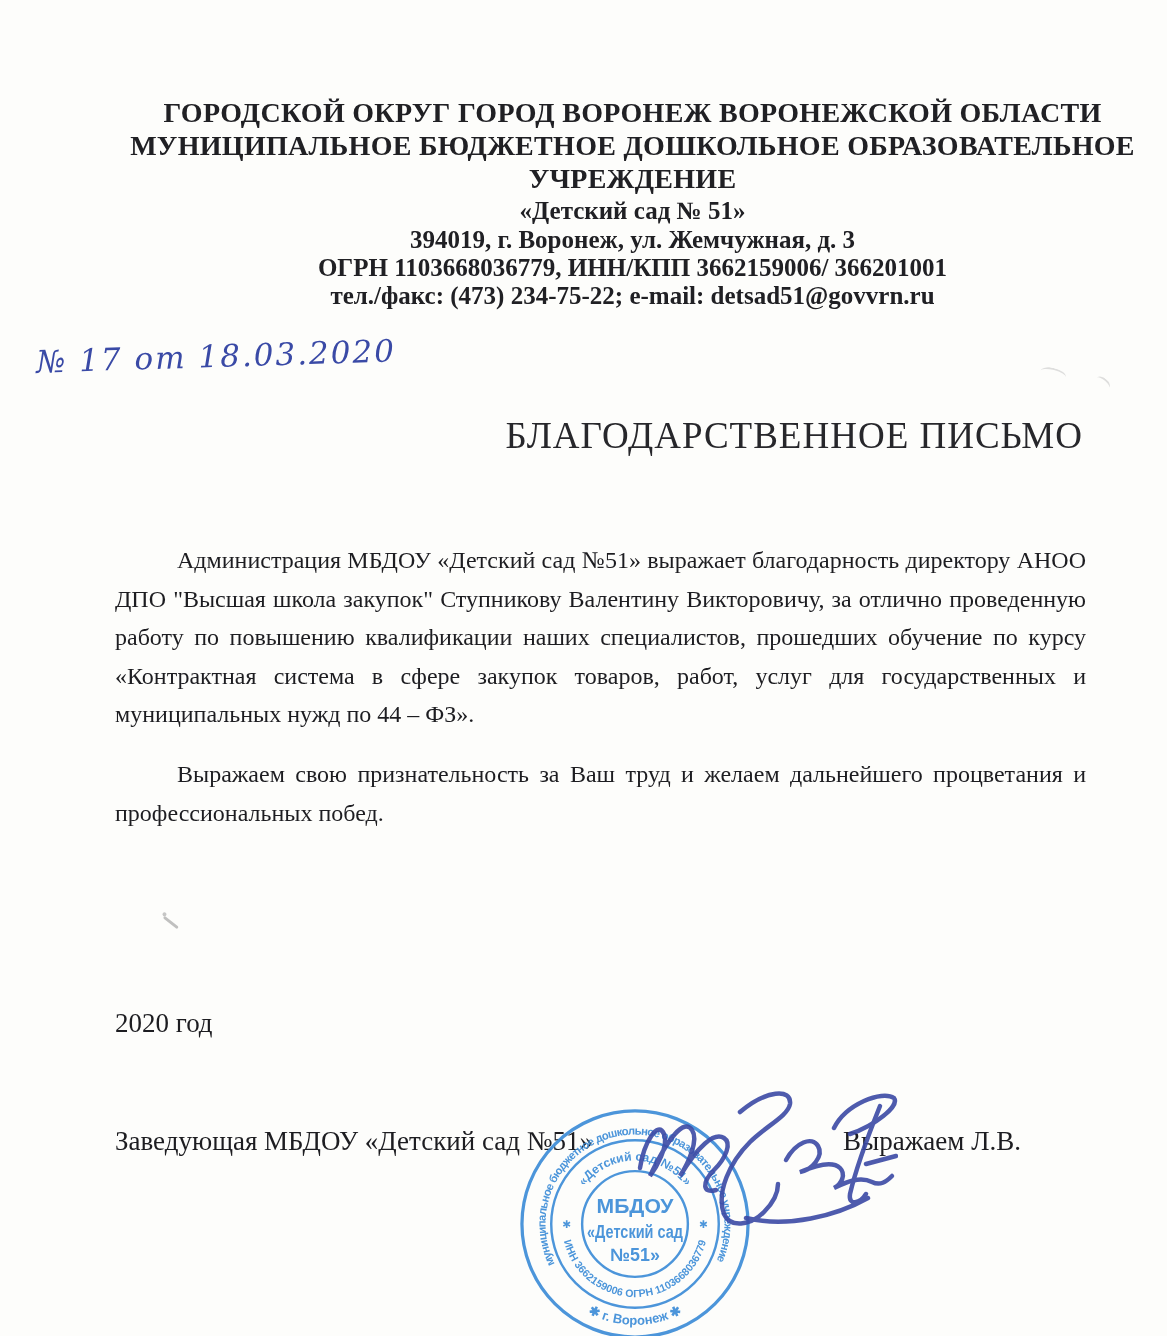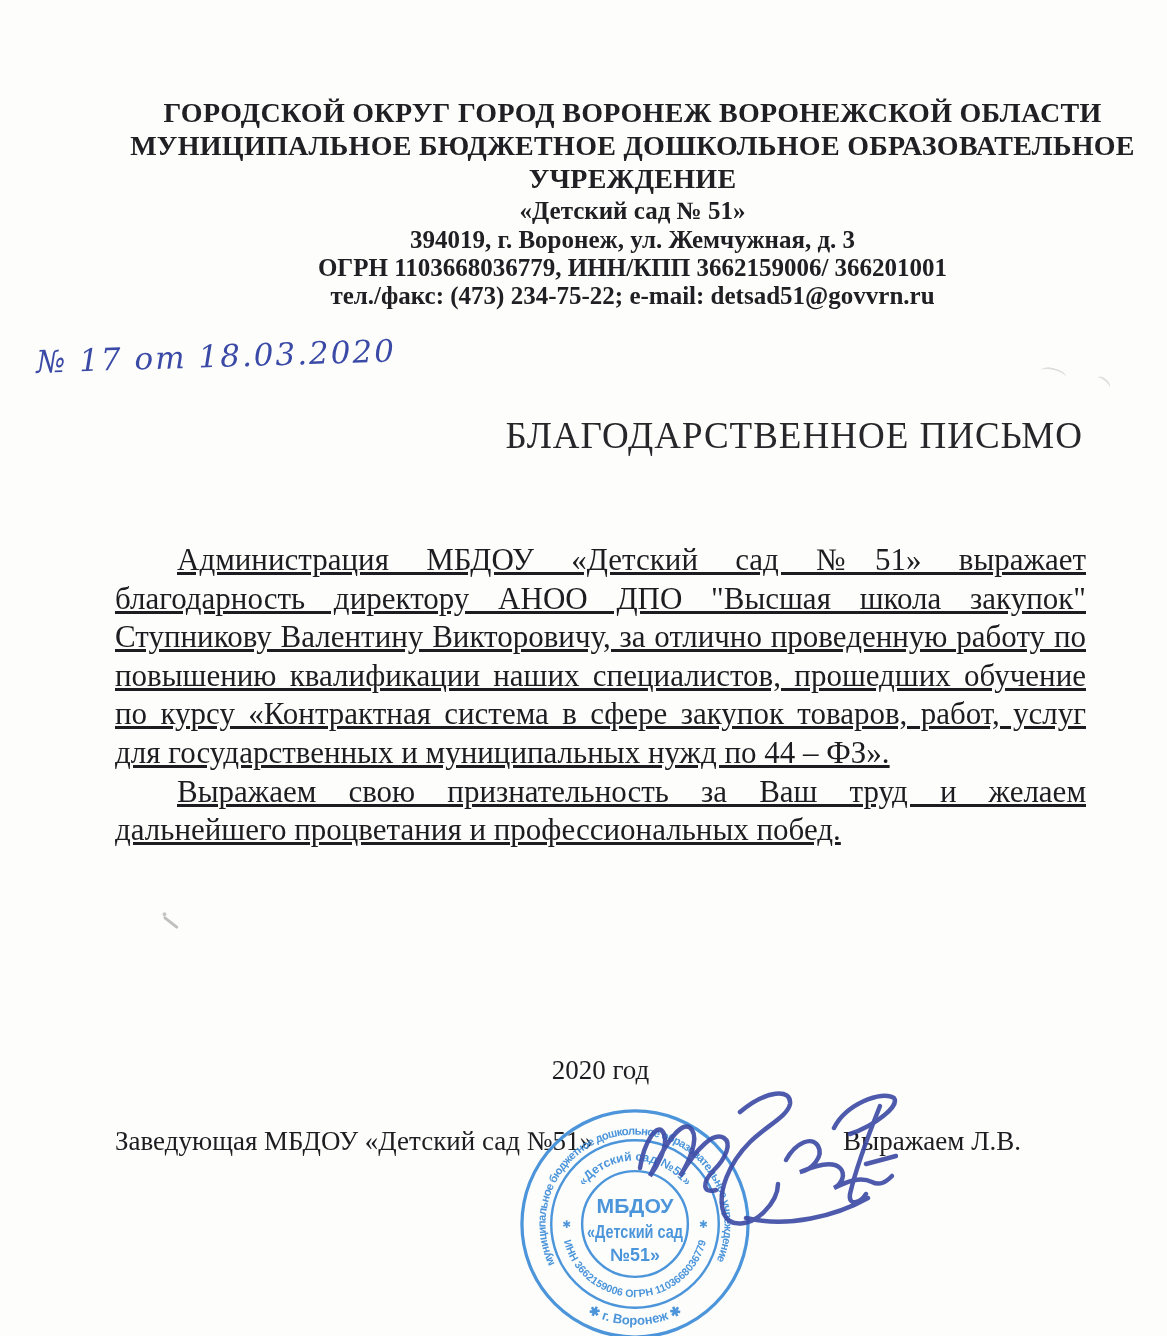--- a/index.html
+++ b/index.html
@@ -27,28 +27,28 @@
     font-family:"DejaVu Serif", serif;
   }
   
   .doc-title{
     position:absolute;top:414px;left:113px;width:970px;
     text-align:right;font-size:37px;letter-spacing:1px;color:#27272b;
   }
   
   .doc-body{
     position:absolute;top:541px;left:115px;width:971px;
-    font-size:31px;line-height:38.6px;text-align:justify;text-decoration:underline;
+    font-size:24px;line-height:38.6px;text-align:justify;
   }
   .doc-body p{margin:0;text-indent:62px;}
-  .doc-body p + p{}
+  .doc-body p + p{margin-top:21px;}
   
   .year-line{
     position:absolute;top:1008px;left:115px;width:971px;
-    text-align:center;font-size:27px;margin-top:47px;
+    text-align:left;font-size:27px;
   }
   .sig-row{
     position:absolute;top:1126px;left:115px;width:906px;
     display:flex;justify-content:space-between;font-size:27px;
   }
   
   .stamp-svg{position:absolute;left:513px;top:1102px;opacity:.93;}
   .sign-svg{position:absolute;left:598px;top:1076px;}
   
   .smudge{

